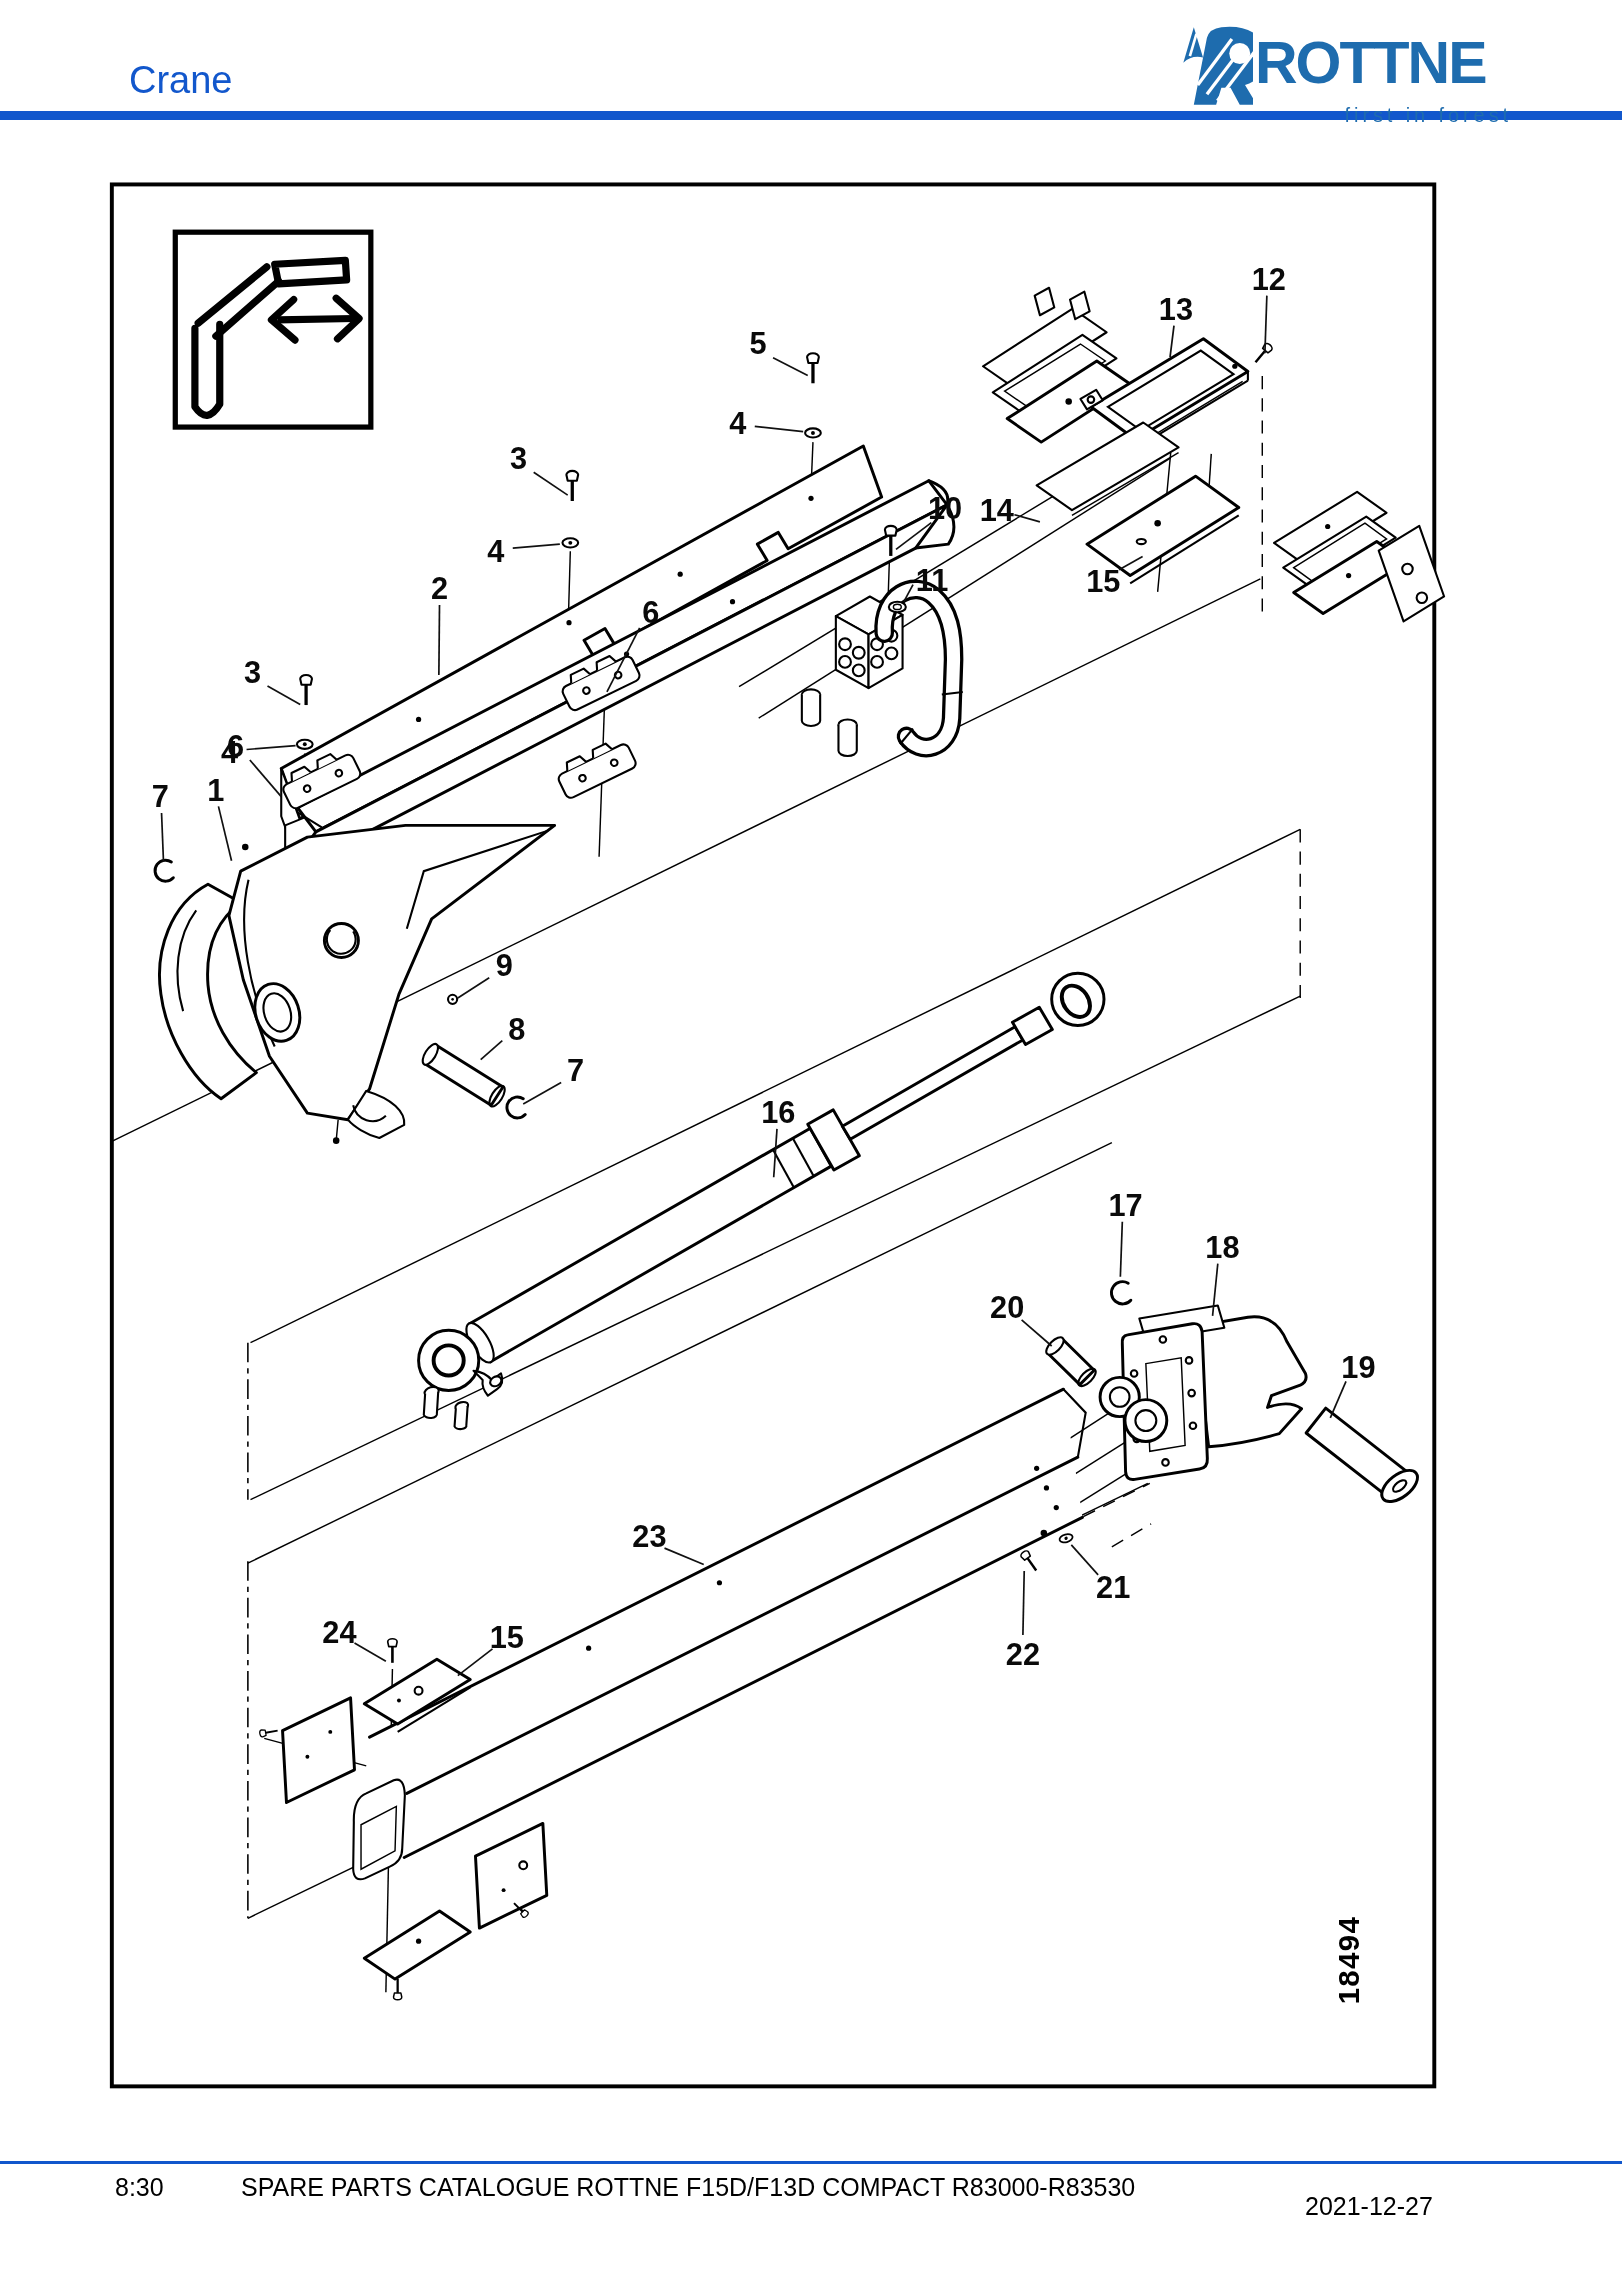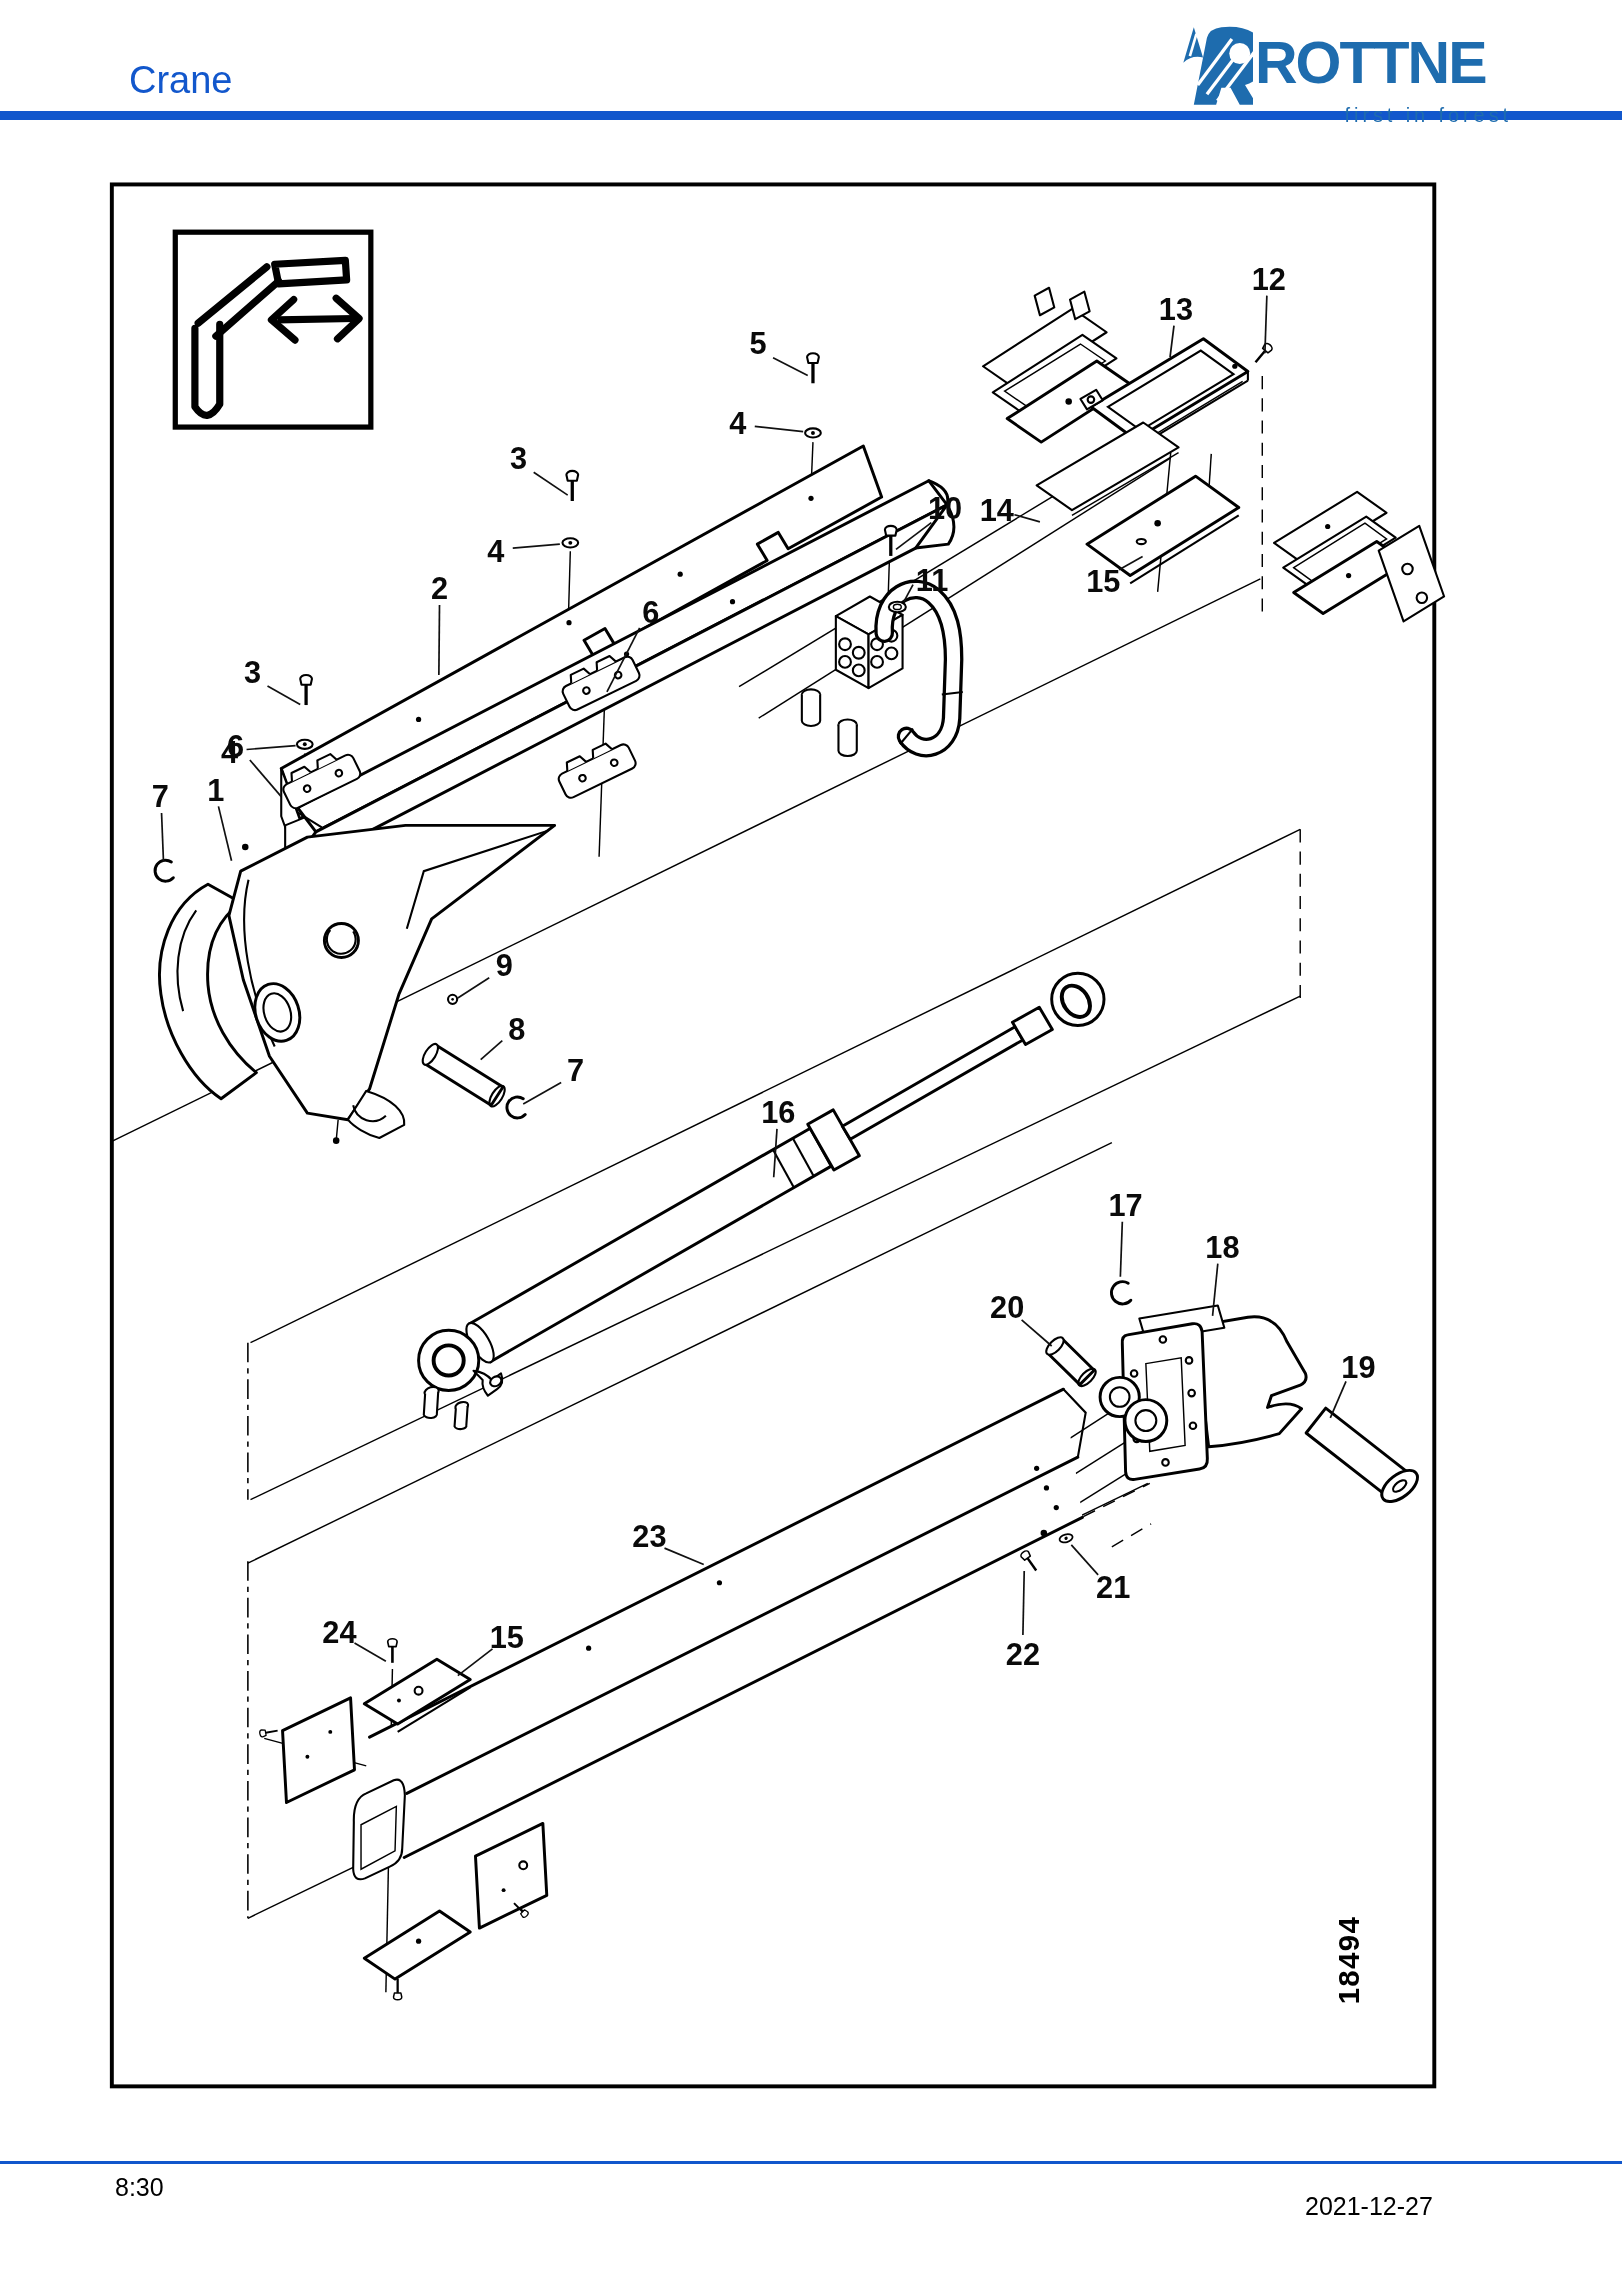--- a/index.html
+++ b/index.html
@@ -423,16 +423,17 @@
         <text x="519" y="2512" class="callout">24</text>
         <line x1="753" y1="2521" x2="700" y2="2562" class="leader"></line>
         <text x="775" y="2520" class="callout">15</text>
       </g>
 
     <text class="fignum" transform="translate(2078,2997) rotate(-90)">18494</text>
   </svg>
 
   <div class="footline"></div>
   <div class="foot-time">8:30</div>
+  <div class="foot-cat">SPARE PARTS CATALOGUE ROTTNE F15D/F13D COMPACT R83000-R83530</div>
   <div class="foot-date">2021-12-27</div>
 
 </div>
 
 
 </body></html>

